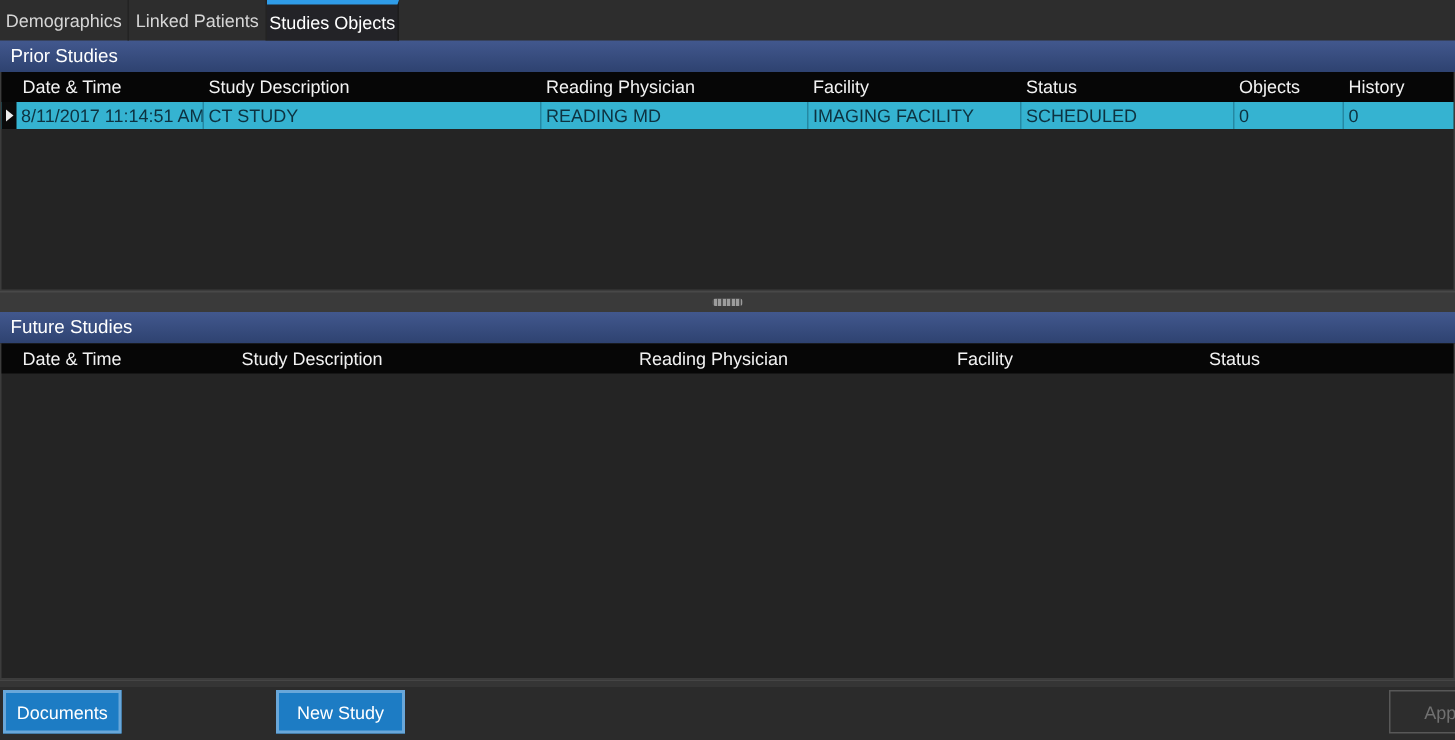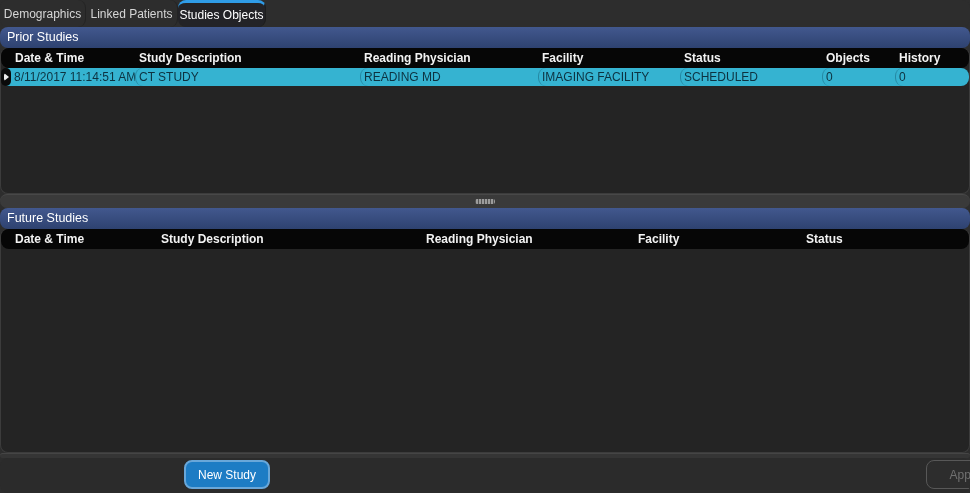--- a/index.html
+++ b/index.html
@@ -1,15 +1,15 @@
 <!DOCTYPE html>
 <html><head>
 <meta charset="utf-8">
 <style>
-  * { margin:0; padding:0; box-sizing:border-box;border-radius:8px; }
+  * { margin:0; padding:0; box-sizing:border-box; }
   html,body { width:970px; height:493px; background:#2d2d2d; overflow:hidden; }
   .window { position:relative; width:970px; height:493px; font-family:"Liberation Sans",sans-serif; color:#e6e6e6; }
 
   
   .tabbar { height:27px; display:flex; background:#2d2d2d; }
   .tab { height:27px; display:flex; align-items:center; justify-content:center;
          font-size:12px; color:#d6d6d6; border-right:1px solid #232323; cursor:default; }
   .tab.t0 { width:86px; } .tab.t1 { width:92px; } .tab.t2 { width:88px; }
   .tab.active { background:#232327; color:#ffffff; border-top:3px solid #2f9ce8; border-right:1px solid #1d1d1d; }
 
@@ -20,21 +20,21 @@
   
   .grid { background:#242424; border:1px solid #3c3c3c; border-top:none; }
   .grid.prior { height:146px; }
   .grid.future { height:224px; }
   .gridheader { display:grid; height:20px; background:#060606; color:#f2f2f2;
                 font-size:12px; align-items:center; }
   .grid.prior .gridheader, .grid.prior .gridrow {
     grid-template-columns:10px 124px 225px 178px 142px 142px 73px 1fr; }
   .grid.future .gridheader {
     grid-template-columns:10px 146px 265px 212px 168px 1fr; }
-  .gridheader .cell { padding-left:4px; white-space:nowrap; overflow:hidden;font-weight:bold; }
+  .gridheader .cell { padding-left:4px; white-space:nowrap; overflow:hidden; }
 
   .gridrow { display:grid; height:18px; font-size:12px; align-items:stretch;text-align:center; }
   .gridrow.selected { background:#35b3d1; color:#0d3240; }
   .gridrow .cell { padding-left:3px; display:flex; align-items:center;
                    border-left:1px solid rgba(8,58,76,0.35); white-space:nowrap; overflow:hidden; }
   .gridrow .cell.first { border-left:none; }
   .gutter { background:#0a0a0a; display:flex; align-items:center; justify-content:center; }
   .tri { width:0; height:0; border-left:5px solid #ececec;
          border-top:4px solid transparent; border-bottom:4px solid transparent; }
 
@@ -123,17 +123,18 @@
       <div class="cell">Reading Physician</div>
       <div class="cell">Facility</div>
       <div class="cell">Status</div>
     </div>
     <div class="gridfiller"></div>
   </div>
 
   <div class="separator"></div>
 
   <div class="buttonbar">
+    <button class="btn documents">Documents</button>
     <button class="btn newstudy">New Study</button>
     <button class="btn apply" disabled="">Apply</button>
   </div>
 
 </div>
 
 </body></html>

